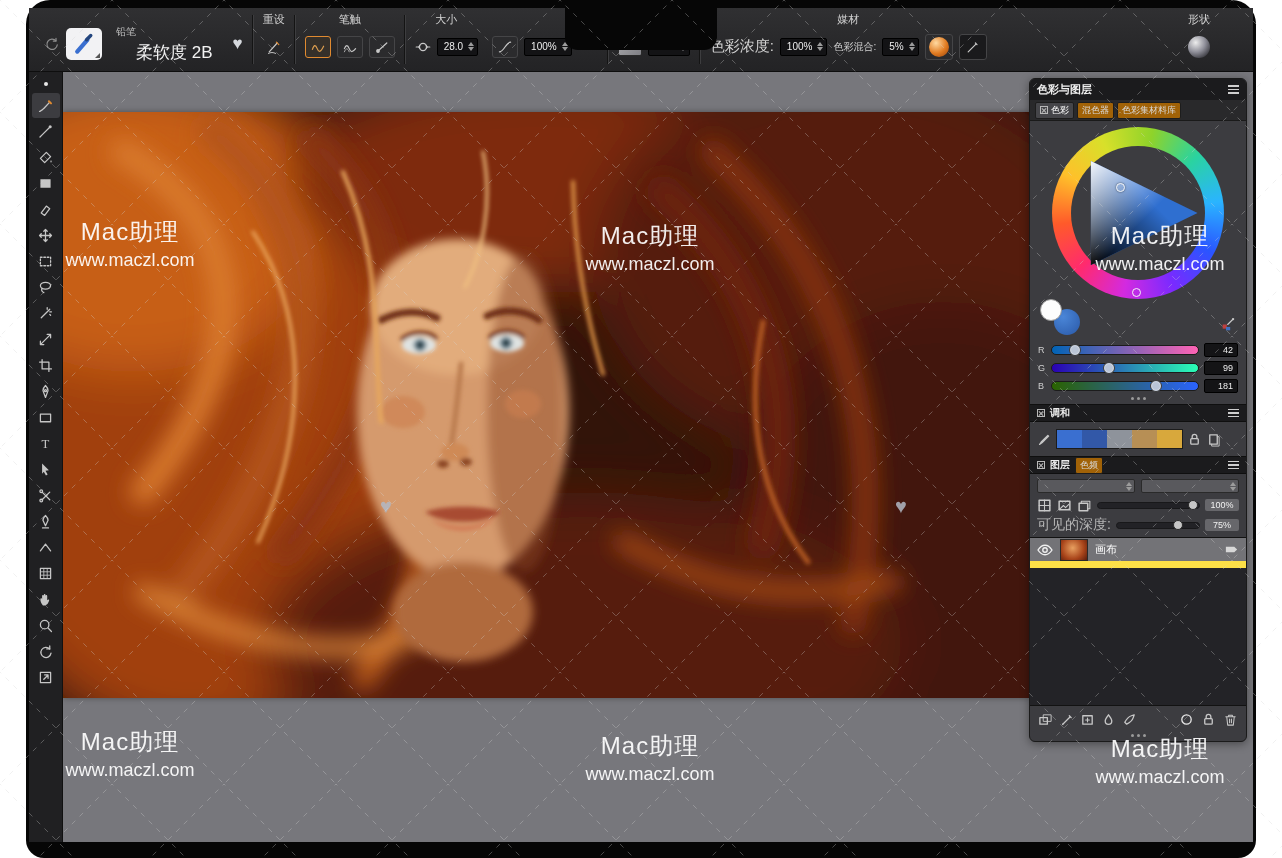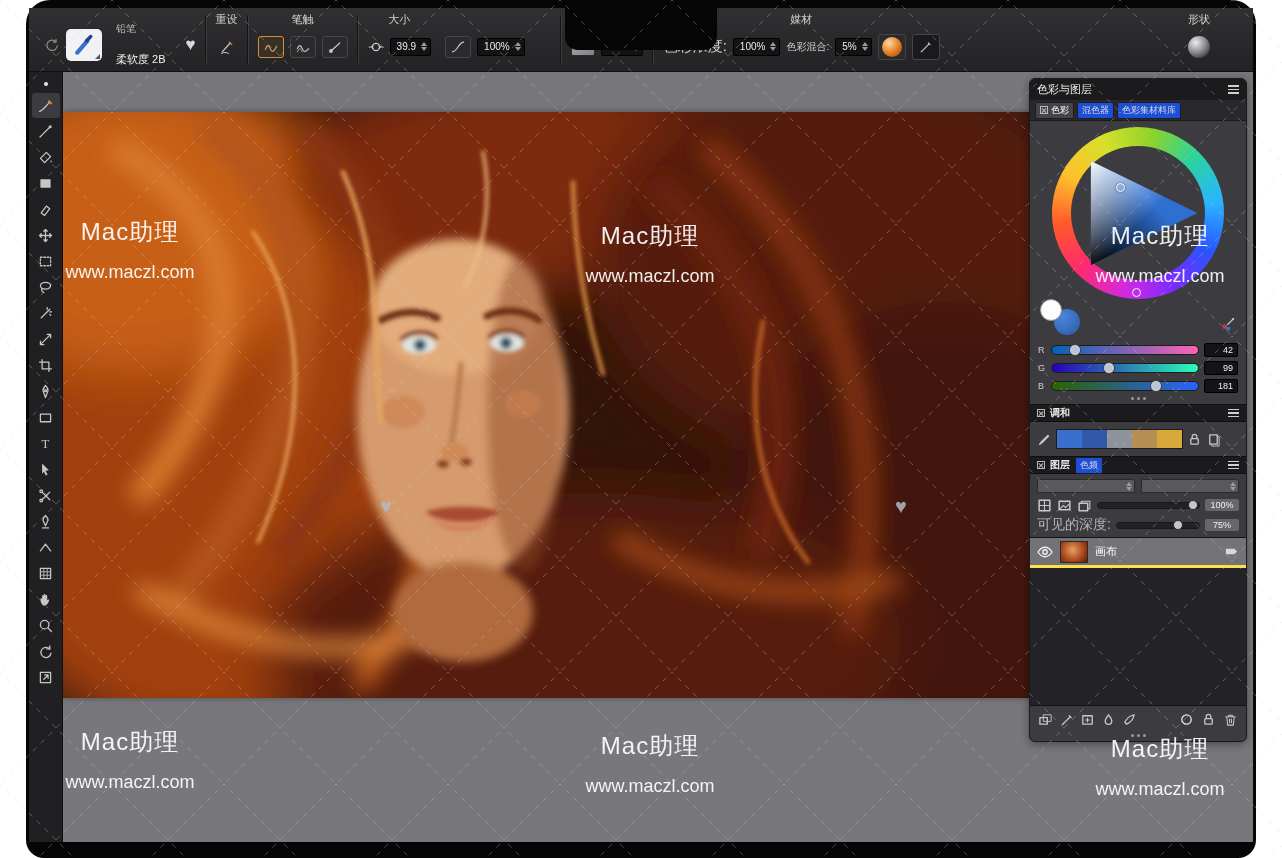--- a/index.html
+++ b/index.html
@@ -21,54 +21,54 @@
   .updown{display:flex;flex-direction:column;gap:1px}
   .updown i{display:block;width:0;height:0;border-left:3px solid transparent;border-right:3px solid transparent}
   .updown .up{border-bottom:4px solid #9c9c9c}
   .updown .dn{border-top:4px solid #9c9c9c}
   .tbtn{width:26px;height:22px;background:#2b2b2d;border:1px solid #454547;border-radius:3px;display:flex;align-items:center;justify-content:center}
   .tbtn.sel{border-color:#e08a30;background:#35302a}
   .tbtn svg,.tb-ic svg{width:16px;height:16px;fill:none;stroke:#c8c8c8;stroke-width:1.5;stroke-linecap:round;stroke-linejoin:round}
   .tb-ic{display:flex;align-items:center;justify-content:center}
   .brush-preview{width:36px;height:32px;background:#f2f2f4;border-radius:5px;position:relative;display:flex;align-items:center;justify-content:center}
   .brush-preview .corner{position:absolute;right:2px;bottom:2px;width:0;height:0;border-left:5px solid transparent;border-bottom:5px solid #555}
-  .brush-names{display:flex;flex-direction:column;justify-content:flex-start;margin-left:8px}
+  .brush-names{display:flex;justify-content:flex-start;margin-left:8px}
   .brush-cat{font-size:10px;color:#bdbdbd}
-  .brush-var{font-size:11px;color:#f2f2f2;margin-top:16px;white-space:nowrap}
+  .brush-var{font-size:17px;color:#f2f2f2;margin-top:16px;white-space:nowrap}
   .heart-tb{font-size:17px;color:#d6d9de;margin-left:14px}
   .sphere{width:22px;height:22px;border-radius:50%;background:radial-gradient(circle at 35% 30%,#ededed,#90909a 45%,#3c3c42 80%)}
   .media-ball{width:20px;height:20px;border-radius:50%;background:radial-gradient(circle at 35% 30%,#ffd9a0,#e07a20 55%,#93400d)}
   .tex-swatch{width:24px;height:18px;background:linear-gradient(135deg,#a9a9ad,#7f7f84);border:1px solid #2a2a2a;border-radius:2px}
 
   
   .main{display:flex;height:calc(100% - 64px)}
   .toolbox{width:34px;background:#202022;border-right:1px solid #111;display:flex;flex-direction:column;align-items:center;padding-top:10px;gap:1px;z-index:5}
   .tb-dot{width:4px;height:4px;border-radius:50%;background:#e8e8e8;margin-bottom:6px}
   .tool{width:28px;height:25px;display:flex;align-items:center;justify-content:center;border-radius:3px}
   .tool.sel{background:#3c3c40}
   .tool svg{width:17px;height:17px;fill:none;stroke:#c6c6c6;stroke-width:1.5;stroke-linecap:round;stroke-linejoin:round}
   .canvas-area{flex:1;position:relative;background:#77777c}
   .painting{position:absolute;left:0;top:40px;width:968px;height:586px;box-shadow:0 0 6px rgba(0,0,0,.35)}
   .painting svg{display:block;width:100%;height:100%}
 
   
   .wm{position:absolute;z-index:48;color:rgba(255,255,255,.92);text-align:center;width:160px;pointer-events:none}
   .wm .l1{font-size:24px;letter-spacing:1px}
-  .wm .l2{font-size:18px;margin-top:14px}
+  .wm .l2{font-size:18px;margin-top:2px}
   .heart-c{position:absolute;z-index:46;font-size:20px;color:rgba(178,184,196,.85);pointer-events:none}
   .wm-lines{position:absolute;inset:0;z-index:60;pointer-events:none;opacity:.32}
 
   
   .panel{position:absolute;right:6px;top:70px;width:218px;height:664px;background:#3c3c40;border:1px solid #1a1a1a;border-radius:6px;z-index:15;display:flex;flex-direction:column;color:#e4e4e4;font-size:10px;box-shadow:0 2px 10px rgba(0,0,0,.4)}
   .p-header{height:21px;background:#1b1b1d;border-radius:5px 5px 0 0;display:flex;align-items:center;padding:0 7px;gap:6px}
-  .p-title{font-size:11px;color:#f0f0f0;font-weight:normal}
+  .p-title{font-size:11px;color:#f0f0f0;font-weight:bold}
   .burger{margin-left:auto;display:flex;flex-direction:column;gap:2px}
   .burger i{display:block;width:11px;height:1.5px;background:#cfcfcf}
   .p-tabs{height:21px;background:#29292b;display:flex;align-items:center;gap:3px;padding:0 5px;border-bottom:1px solid #1a1a1a}
-  .ptab{display:flex;align-items:center;gap:3px;background:#1d4ed8;border:1px solid #1d1d1d;border-radius:2px;padding:1px 4px;font-size:9px;color:#d8d8d8;white-space:nowrap}
+  .ptab{display:flex;align-items:center;gap:3px;background:#a16207;border:1px solid #1d1d1d;border-radius:2px;padding:1px 4px;font-size:9px;color:#d8d8d8;white-space:nowrap}
   .ptab.active{background:#454549;color:#fff}
   .xbox{width:8px;height:8px;border:1px solid #b8b8b8;position:relative;display:inline-block}
   .xbox::before,.xbox::after{content:"";position:absolute;left:0;top:2.5px;width:6px;height:1px;background:#b8b8b8}
   .xbox::before{transform:rotate(45deg)}
   .xbox::after{transform:rotate(-45deg)}
 
   .wheel-wrap{position:relative;height:186px}
   .wheel{position:absolute;left:50%;top:6px;transform:translateX(-50%);width:172px;height:172px}
   .ring{position:absolute;inset:0;border-radius:50%;background:conic-gradient(from 10deg,#8fd32a,#2ad3a0,#2ab4ff,#2a55ff,#7a2aff,#d32ae0,#ff2a6e,#ff5a2a,#ffc02a,#d8e02a,#8fd32a)}
   .ring::after{content:"";position:absolute;inset:19px;border-radius:50%;background:#3c3c40}
@@ -102,21 +102,21 @@
 
   .blend-row{display:flex;gap:6px;padding:5px 7px 2px}
   .blend-sel{flex:1;height:14px;background:#59595d;border:1px solid #2a2a2a;border-radius:2px;display:flex;align-items:center;justify-content:flex-end;padding:0 2px}
   .opacity-row,.depth-row{display:flex;align-items:center;gap:5px;padding:3px 7px;height:20px}
   .slim-track{position:relative;flex:1;height:7px;background:#222226;border-radius:4px;border:1px solid #18181a}
   .slim-thumb{position:absolute;top:50%;transform:translate(-50%,-50%);width:10px;height:10px;border-radius:50%;background:#c6c6c6;border:1px solid #2a2a2a}
   .chip{background:#67676b;color:#f2f2f2;font-size:9px;border-radius:2px;padding:1px 5px;min-width:34px;text-align:center}
   .depth-label{font-size:14px;color:#b4b4b4;white-space:nowrap}
 
   .layer-list{flex:1;background:#232327;border-top:1px solid #121212;border-bottom:1px solid #121212;margin-top:2px;overflow:hidden}
-  .layer-row{height:30px;background:#737377;display:flex;align-items:center;gap:7px;padding:0 7px;border-bottom:3px solid #fde047}
+  .layer-row{height:30px;background:#737377;display:flex;align-items:center;gap:7px;padding:0 7px;border-bottom:7px solid #fde047}
   .layer-thumb{width:28px;height:22px;border:1px solid #2a2a2a;background:radial-gradient(circle at 45% 40%,#e8a060,#a8441a 60%,#5a1d0c)}
   .layer-name{font-size:11px;color:#fff;flex:1}
   .p-bottom{height:26px;display:flex;align-items:center;gap:6px;padding:0 8px;background:#3c3c40;border-radius:0 0 5px 5px}
   .p-bottom .right{margin-left:auto;display:flex;gap:7px;align-items:center}
   .mini-ic{display:flex;align-items:center;justify-content:center}
 
   .eye-ic svg{width:16px;height:12px;fill:none;stroke:#f0f0f0;stroke-width:1.4}
 </style>
 </head>
 <body>
@@ -194,21 +194,21 @@
       <div class="tb-group">
         <span class="tb-label">大小</span>
         <div class="tb-controls">
           <span class="tb-ic">
             <svg viewBox="0 0 20 20">
                 <circle cx="10" cy="10" r="4.5"></circle>
                 <path d="M1.5 10h3M15.5 10h3M4.5 10l1.6-1.6M4.5 10l1.6 1.6M15.5 10l-1.6-1.6M15.5 10l-1.6 1.6"></path>
               </svg>
           </span>
           <span class="field">
-            <span>39.9</span>
+            <span>28.0</span>
             <span class="updown">
                 <i class="up"></i>
                 <i class="dn"></i>
               </span>
           </span>
         </div>
       </div>
 
 
       <div class="tb-group">

